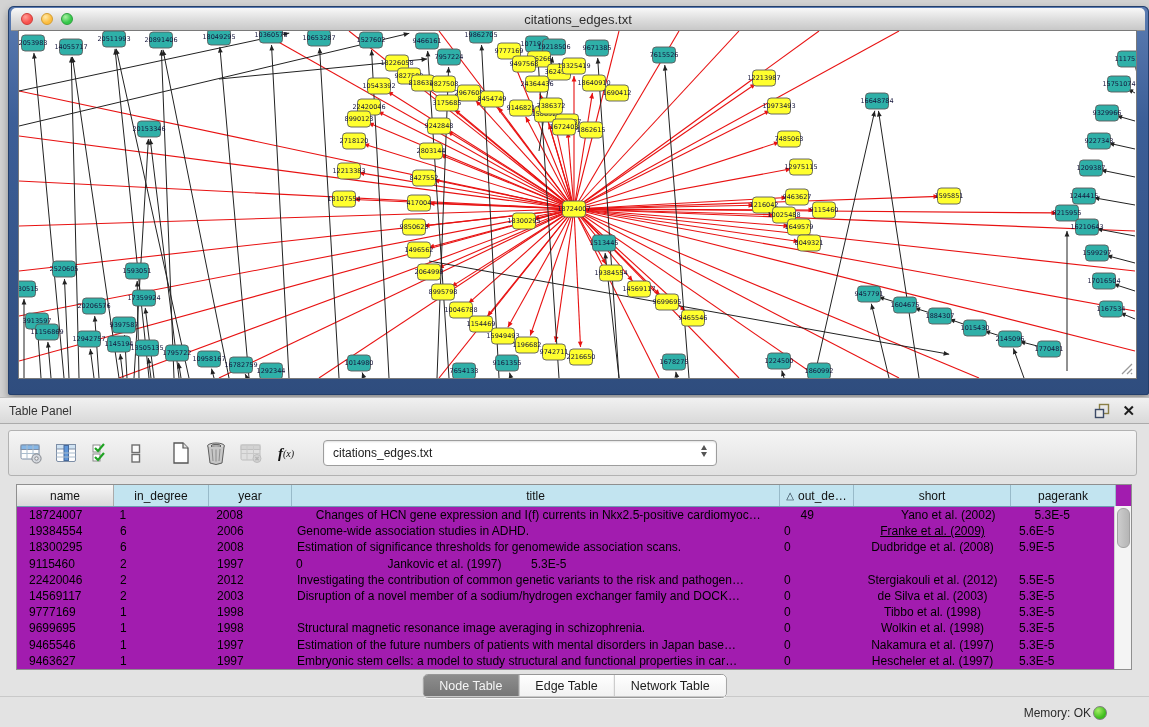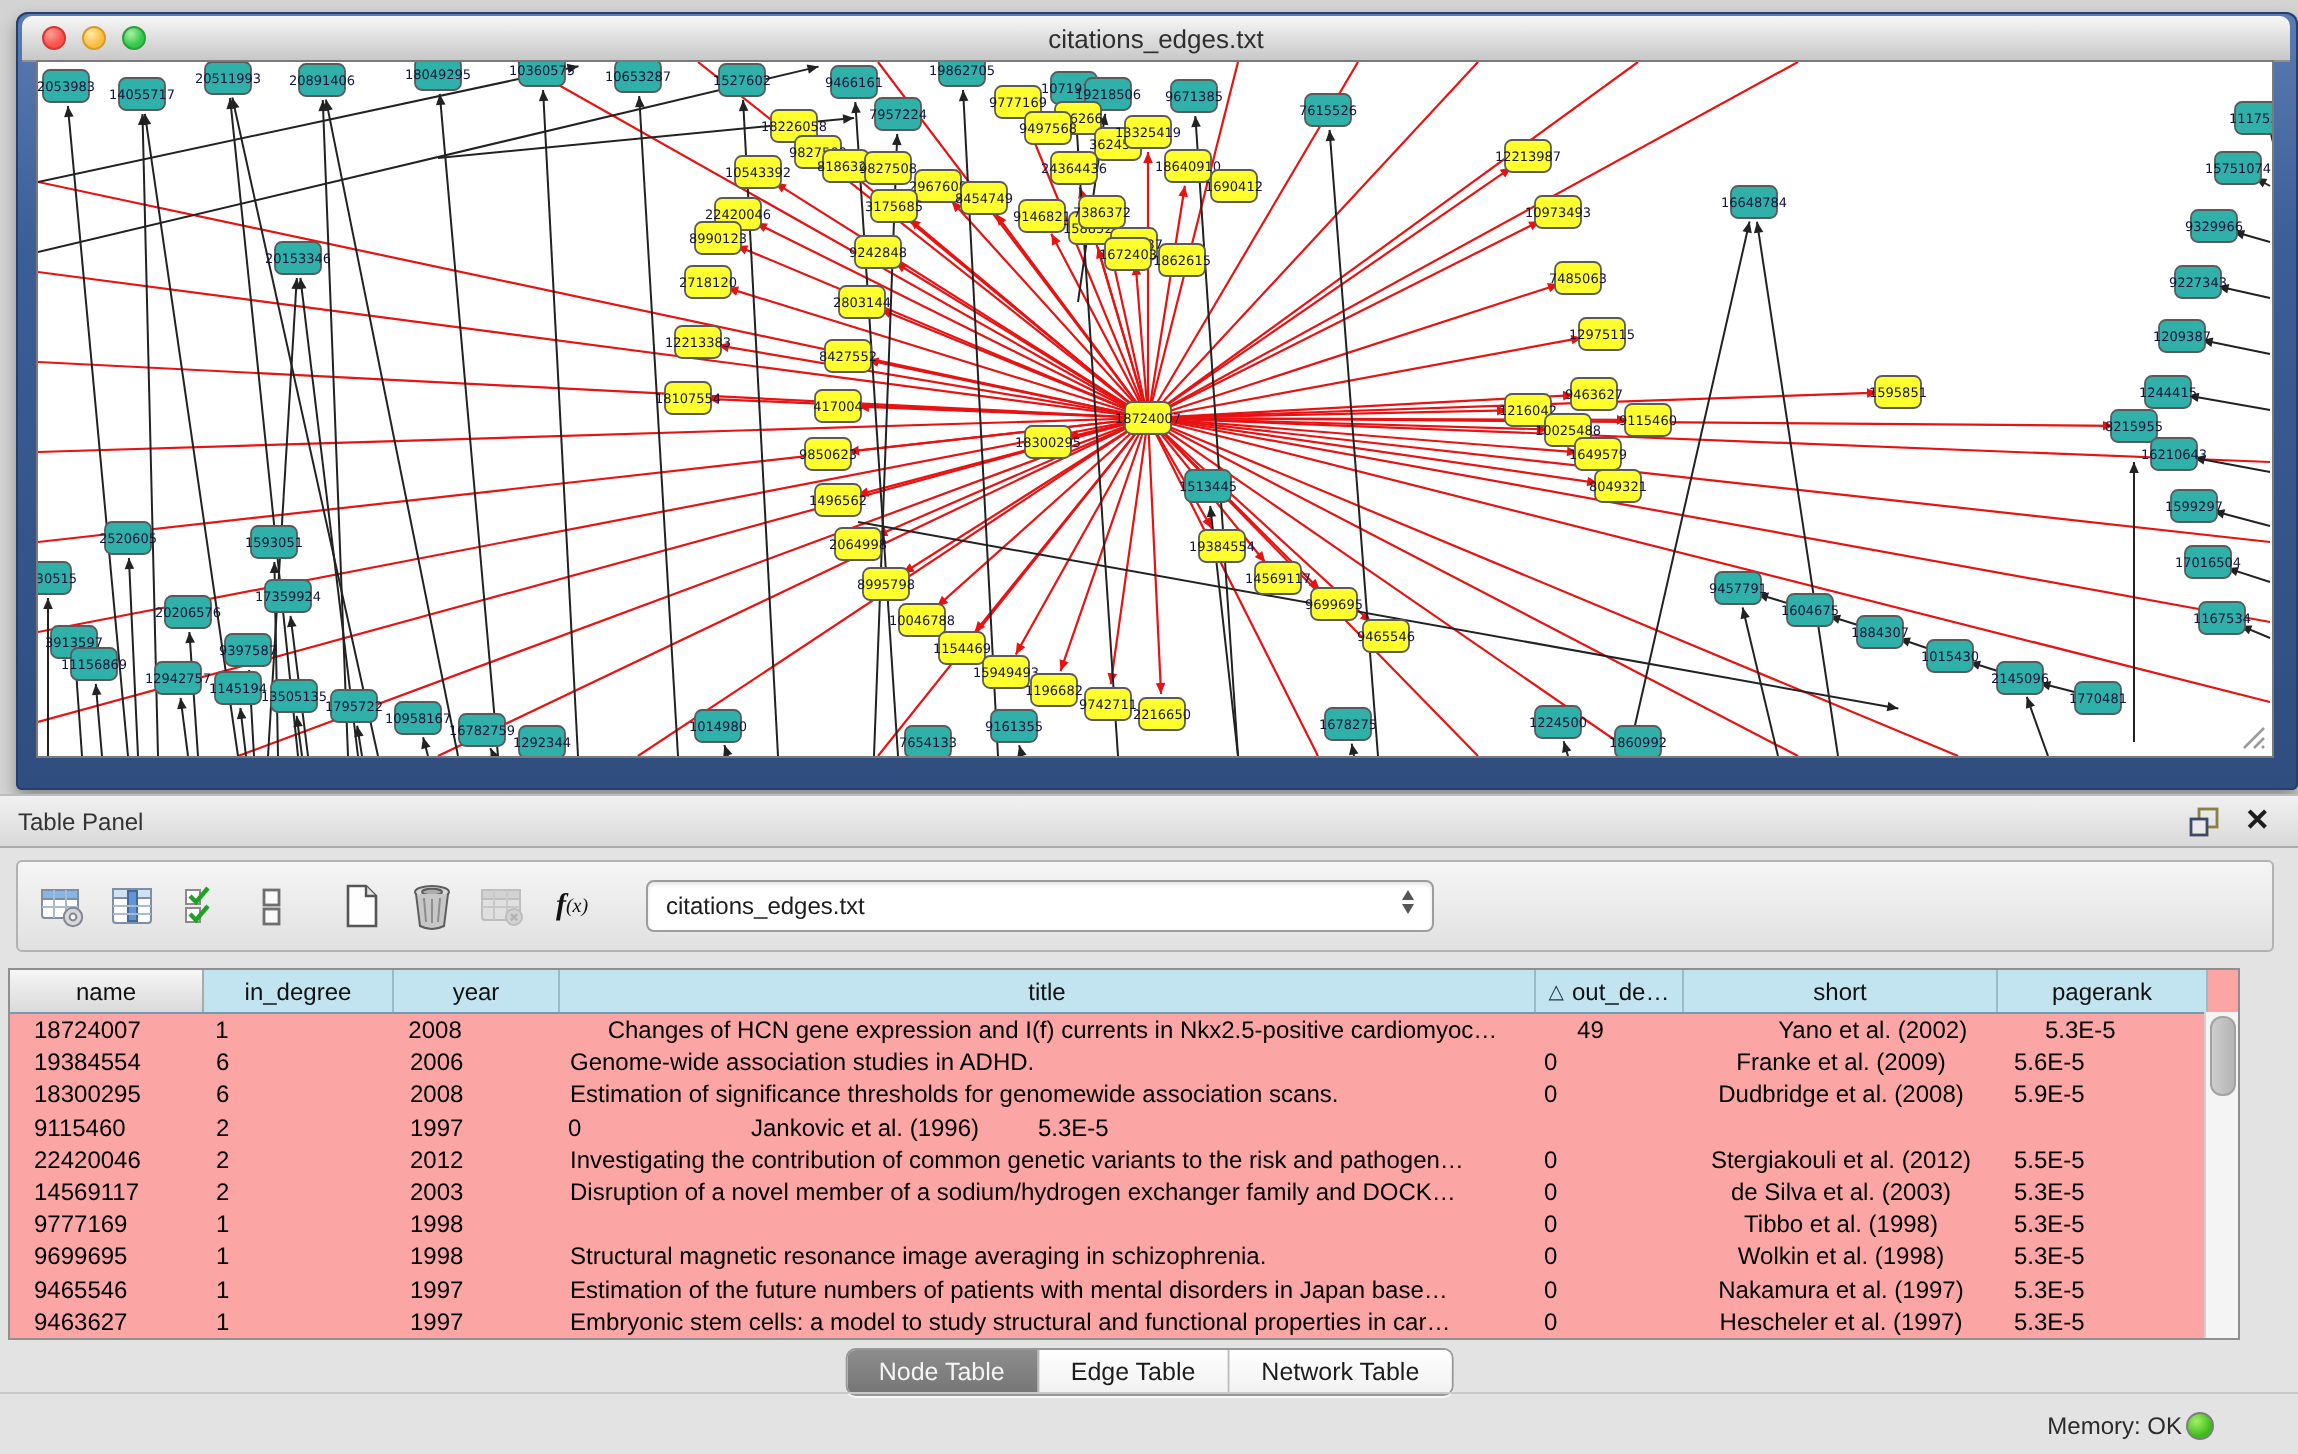--- a/index.html
+++ b/index.html
@@ -36,21 +36,21 @@
   .tbicon{margin-right:11px;display:flex;align-items:center;justify-content:center;width:24px;height:24px}
   .fx{font-family:"Liberation Serif",serif;font-style:italic;font-size:15px;color:#111;font-weight:bold}
   .fx small{font-size:10px;font-weight:normal}
   .selector{margin-left:14px;width:392px;height:24px;background:#fff;border:1px solid #9d9d9d;border-radius:4px;
        box-shadow:inset 0 1px 2px rgba(0,0,0,.12);display:flex;align-items:center;position:relative}
   .selector .val{font-size:12px;color:#1c1c1c;margin-left:9px}
   .spinner{position:absolute;right:9px;top:4px;display:flex;flex-direction:column;gap:2px}
   .spinner .up{width:0;height:0;border-left:3.5px solid transparent;border-right:3.5px solid transparent;border-bottom:5px solid #555}
   .spinner .dn{width:0;height:0;border-left:3.5px solid transparent;border-right:3.5px solid transparent;border-top:5px solid #555}
 
-  .tbl{position:absolute;left:4px;top:87px;width:1116px;height:186px;background:#fca5a5;
+  .tbl{position:absolute;left:16px;top:87px;width:1116px;height:186px;background:#a21caf;
        border:1px solid #8f8f8f;box-sizing:border-box;overflow:hidden}
   .thead{display:flex;height:21px;border-bottom:1px solid #6f9cb2}
   .th{box-sizing:border-box;height:21px;font-size:12px;color:#111;display:flex;align-items:center;
       justify-content:center;border-right:1px solid #98bac9;background:#c2e4f0;overflow:hidden;white-space:nowrap}
   .th.silver{background:linear-gradient(#f6f6f6,#dadada);border-right:1px solid #aaa}
   .th .sort{font-size:10px;margin-right:4px;color:#234}
   .trow{display:flex;height:16.2px;font-size:12px;color:#000;white-space:nowrap}
   .td{box-sizing:border-box;overflow:hidden;white-space:nowrap;line-height:16.2px}
   .vscroll{position:absolute;right:0;top:21px;bottom:0;width:16px;background:#f4f4f4;border-left:1px solid #d0d0d0}
   .vthumb{position:absolute;left:2px;top:2px;width:11px;height:38px;border-radius:6px;
@@ -687,38 +687,38 @@
           <div class="td" style="width: 74px; padding-left: 4px; text-align: left;">49</div>
           <div class="td" style="width: 157px; padding-left: 0px; text-align: center;">Yano et al. (2002)</div>
           <div class="td" style="width: 105px; padding-left: 8px; text-align: left;">5.3E-5</div>
         </div>
         <div class="trow">
           <div class="td" style="width: 97px; padding-left: 12px; text-align: left;">19384554</div>
           <div class="td" style="width: 95px; padding-left: 6px; text-align: left;">6</div>
           <div class="td" style="width: 83px; padding-left: 8px; text-align: left;">2006</div>
           <div class="td" style="width: 488px; padding-left: 5px; text-align: left;">Genome-wide association studies in ADHD.</div>
           <div class="td" style="width: 74px; padding-left: 4px; text-align: left;">0</div>
-          <div class="td" style="width: 157px; padding-left: 0px; text-align: center;">Franke et al. (2009)</div>
+          <div class="td" style="width: 157px; padding-left: 0px; text-align: center; text-decoration: underline;">Franke et al. (2009)</div>
           <div class="td" style="width: 105px; padding-left: 8px; text-align: left;">5.6E-5</div>
         </div>
         <div class="trow">
           <div class="td" style="width: 97px; padding-left: 12px; text-align: left;">18300295</div>
           <div class="td" style="width: 95px; padding-left: 6px; text-align: left;">6</div>
           <div class="td" style="width: 83px; padding-left: 8px; text-align: left;">2008</div>
           <div class="td" style="width: 488px; padding-left: 5px; text-align: left;">Estimation of significance thresholds for genomewide association scans.</div>
           <div class="td" style="width: 74px; padding-left: 4px; text-align: left;">0</div>
           <div class="td" style="width: 157px; padding-left: 0px; text-align: center;">Dudbridge et al. (2008)</div>
           <div class="td" style="width: 105px; padding-left: 8px; text-align: left;">5.9E-5</div>
         </div>
         <div class="trow">
           <div class="td" style="width: 97px; padding-left: 12px; text-align: left;">9115460</div>
           <div class="td" style="width: 95px; padding-left: 6px; text-align: left;">2</div>
           <div class="td" style="width: 83px; padding-left: 8px; text-align: left;">1997</div>
           <div class="td" style="width: 74px; padding-left: 4px; text-align: left;">0</div>
-          <div class="td" style="width: 157px; padding-left: 0px; text-align: center;">Jankovic et al. (1996)</div>
+          <div class="td" style="width: 157px; padding-left: 0px; text-align: center;">Jankovic et al. (1997)</div>
           <div class="td" style="width: 105px; padding-left: 8px; text-align: left;">5.3E-5</div>
         </div>
         <div class="trow">
           <div class="td" style="width: 97px; padding-left: 12px; text-align: left;">22420046</div>
           <div class="td" style="width: 95px; padding-left: 6px; text-align: left;">2</div>
           <div class="td" style="width: 83px; padding-left: 8px; text-align: left;">2012</div>
           <div class="td" style="width: 488px; padding-left: 5px; text-align: left;">Investigating the contribution of common genetic variants to the risk and pathogen…</div>
           <div class="td" style="width: 74px; padding-left: 4px; text-align: left;">0</div>
           <div class="td" style="width: 157px; padding-left: 0px; text-align: center;">Stergiakouli et al. (2012)</div>
           <div class="td" style="width: 105px; padding-left: 8px; text-align: left;">5.5E-5</div>

